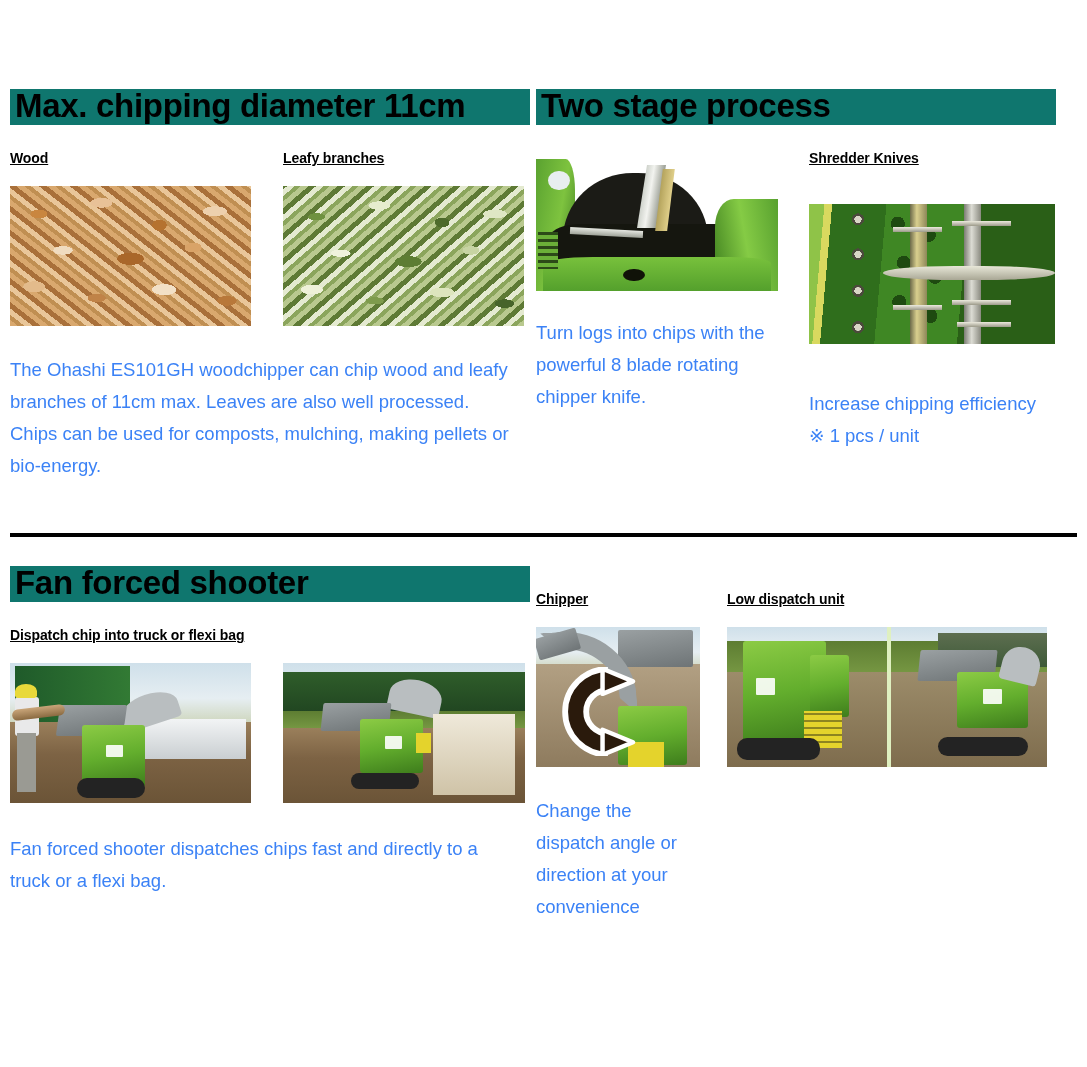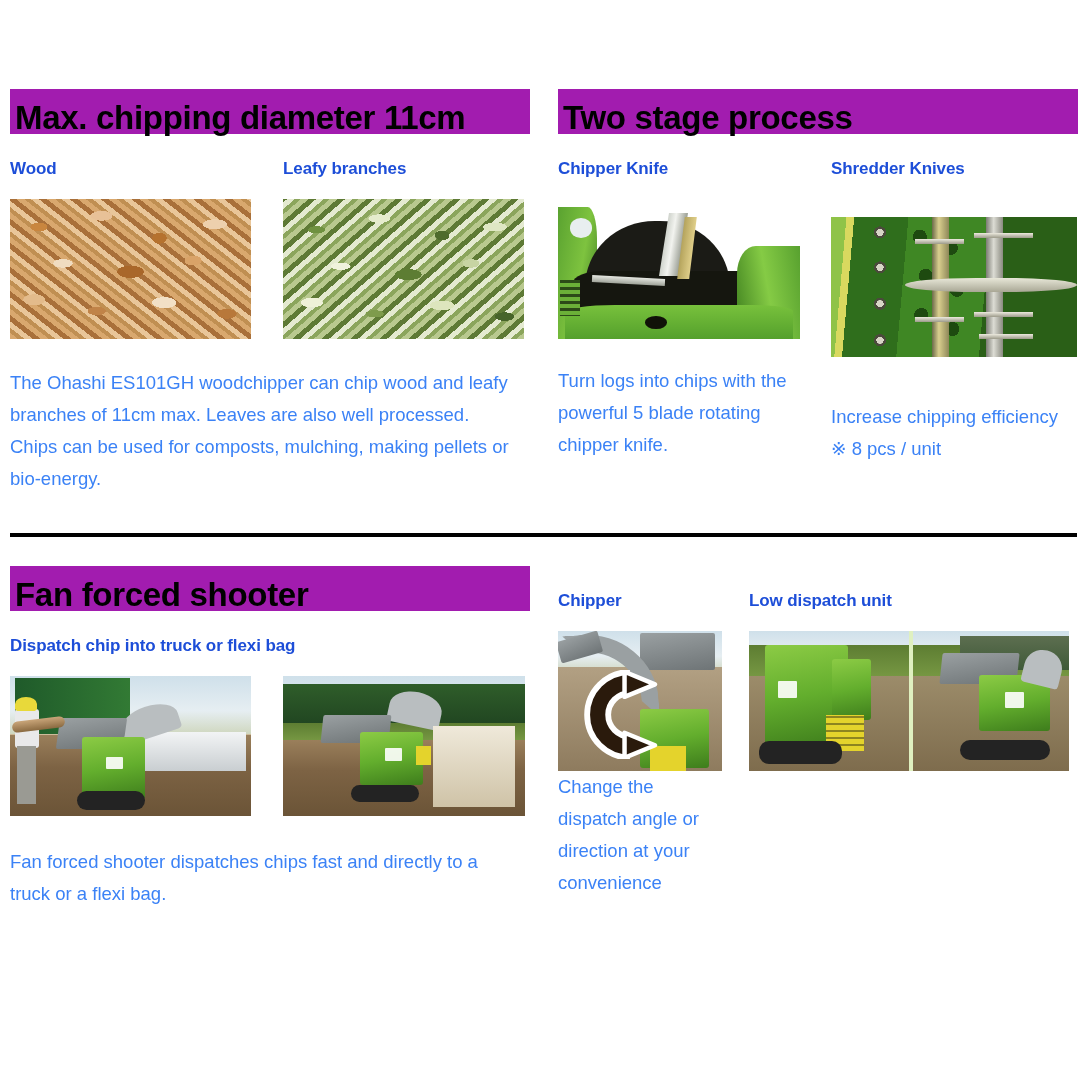--- a/index.html
+++ b/index.html
@@ -19,33 +19,33 @@
   .page { position: relative; width: 1087px; height: 1067px; padding: 0; }
 
   
   .section {
     position: absolute;
     display: flex;
     flex-direction: row;
     gap: 27px;
   }
   .col-left  { left: 10px;  width: 520px; }
-  .col-right { left: 558px; width: 520px; }
+  .col-right { left: 536px; width: 520px; }
 
   .sec-top    { top: 89px; }
   .sec-bottom { top: 566px; }
 
   .block { width: 520px; }
 
   
   .banner {
-    background: #a21caf;
-    height: 45px;
+    background: #0f766e;
+    height: 36px;
     display: flex;
-    align-items: flex-end;
+    align-items: flex-start;
     padding: 0 2px 0 5px;
     margin: 0;
   }
   .banner-title {
     font-size: 33px;
     font-weight: 700;
     line-height: 1;
     letter-spacing: -0.3px;
     color: #000000;
     white-space: nowrap;
@@ -53,27 +53,28 @@
 
   
   .subgrid {
     display: flex;
     flex-direction: row;
     margin-top: 26px;
   }
   .sub { display: flex; flex-direction: column; }
 
   .sub-title {
-    font-size: 17px;
+    font-size: 14px;
     font-weight: 700;
-    color: #1d4ed8;
+    color: #000000;
     line-height: 1.1;
     margin: 0 0 20px 0;
     white-space: nowrap;
     letter-spacing: -0.1px;
+    text-decoration: underline;
   }
 
   .photo {
     display: block;
     background: #cfcfcf;
     overflow: hidden;
     position: relative;
   }
 
   .body-text {
@@ -309,53 +310,52 @@
     </div>
     <p class="body-text" style="margin-top:28px;width:500px;">The Ohashi ES101GH woodchipper can chip wood and leafy branches of 11cm max. Leaves are also well processed. Chips can be used for composts, mulching, making pellets or bio-energy.</p>
   </div>
 
   <div class="block section col-right sec-top" style="display:block;">
     <div class="banner">
       <span class="banner-title">Two stage process</span>
     </div>
     <div class="subgrid" style="gap:31px;">
       <div class="sub" style="width:242px;">
-        <div class="sub-title">Chipper Knife</div>
         <div class="photo tex-chipper" style="width:242px;height:140px;">
           <span class="hsg-l"></span>
           <span class="drum"></span>
           <span class="drum2"></span>
           <span class="blade"></span>
           <span class="blade2"></span>
           <span class="bar"></span>
           <span class="hsg-r"></span>
           <span class="base"></span>
           <span class="hole"></span>
           <span class="roller"></span>
           <span class="grille"></span>
         </div>
-        <p class="body-text" style="margin-top:26px;width:230px;">Turn logs into chips with the powerful 5 blade rotating chipper knife.</p>
+        <p class="body-text" style="margin-top:26px;width:230px;">Turn logs into chips with the powerful 8 blade rotating chipper knife.</p>
       </div>
       <div class="sub" style="width:246px;gap:18px;">
         <div class="sub-title">Shredder Knives</div>
         <div class="photo tex-shredder" style="width:246px;height:140px;">
           <span class="bg"></span>
           <span class="holes"></span>
           <span class="bolts"></span>
           <span class="shaft sh1"></span>
           <span class="shaft sh2"></span>
           <span class="knife" style="left:34%;top:16%;width:20%;"></span>
           <span class="knife" style="left:58%;top:12%;width:24%;"></span>
           <span class="knife" style="left:34%;top:72%;width:20%;"></span>
           <span class="knife" style="left:58%;top:68%;width:24%;"></span>
           <span class="knife" style="left:60%;top:84%;width:22%;"></span>
           <span class="band"></span>
         </div>
         <p class="body-text" style="margin-top:26px;width:244px;white-space:pre-line;">Increase chipping efficiency
-※ 8 pcs / unit</p>
+※ 1 pcs / unit</p>
       </div>
     </div>
   </div>
 
   <div class="divider"></div>
 
   <div class="block section col-left sec-bottom" style="display:block;">
     <div class="banner">
       <span class="banner-title">Fan forced shooter</span>
     </div>
@@ -407,21 +407,21 @@
           <span class="yellowpart" style="left:56%;bottom:0;width:22%;height:18%;"></span>
           <svg class="rot-arrow" viewBox="0 0 100 100" aria-hidden="true">
             <g>
               <path d="M50 14 A36 36 0 1 0 50 86" fill="none" stroke="#ffffff" stroke-width="30" stroke-linecap="butt"></path>
               <path d="M50 14 A36 36 0 1 0 50 86" fill="none" stroke="#2a1a0c" stroke-width="17" stroke-linecap="butt"></path>
               <polygon points="44,2 44,30 78,16" fill="#2a1a0c" stroke="#ffffff" stroke-width="5" stroke-linejoin="round"></polygon>
               <polygon points="44,70 44,98 78,84" fill="#2a1a0c" stroke="#ffffff" stroke-width="5" stroke-linejoin="round"></polygon>
             </g>
           </svg>
         </div>
-        <p class="body-text" style="width:160px;">Change the dispatch angle or direction at your convenience</p>
+        <p class="body-text" style="margin-top:28px;width:160px;">Change the dispatch angle or direction at your convenience</p>
       </div>
       <div class="sub" style="width:320px;">
         <div class="sub-title">Low dispatch unit</div>
         <div class="photo scene" style="width:320px;height:140px;">
           <span class="sky" style="height:26%;"></span>
           <span class="grass" style="top:10%;height:26%;"></span>
           <span class="ground" style="height:68%;background:linear-gradient(180deg,#9c8c6a,#7e6c4d);"></span>
           <span class="mach" style="left:5%;top:10%;width:26%;height:72%;"></span>
           <span class="mach" style="left:26%;top:20%;width:12%;height:44%;"></span>
           <span class="yellowpart" style="left:24%;top:60%;width:12%;height:26%;background:repeating-linear-gradient(0deg,#e4d32c 0 5px,#8d8420 5px 7px);"></span>

